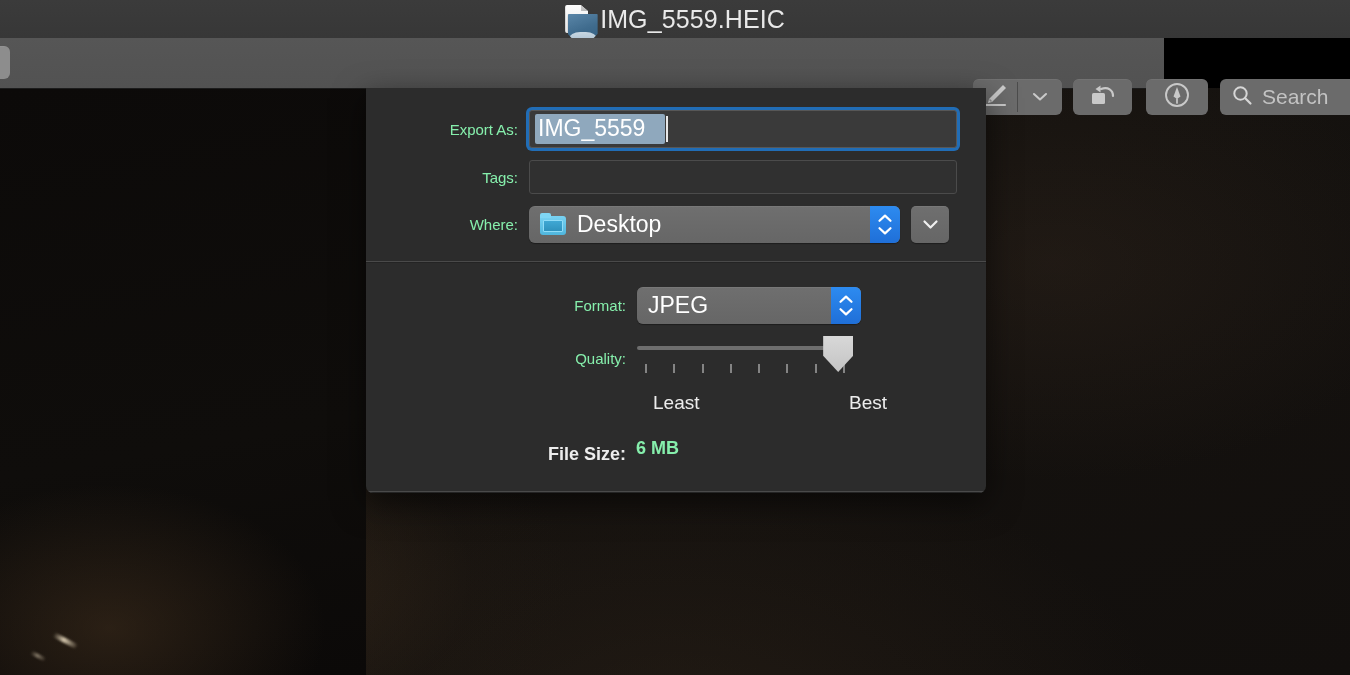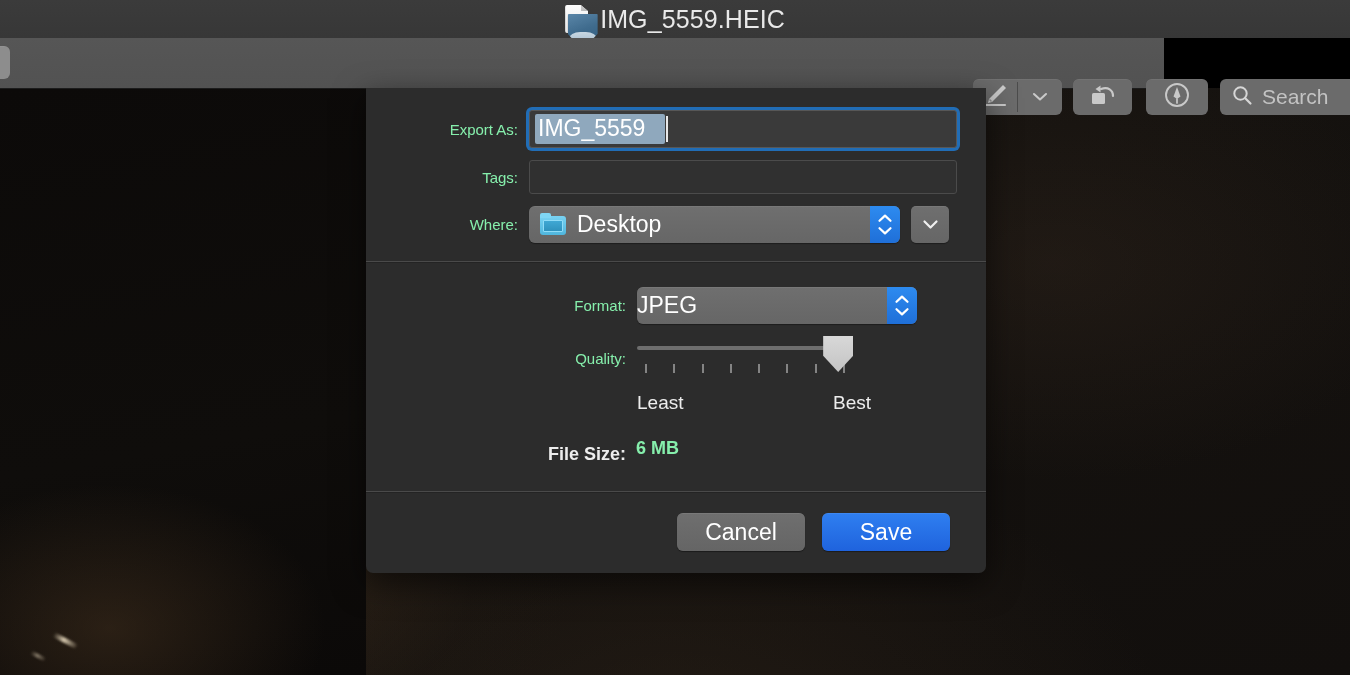--- a/index.html
+++ b/index.html
@@ -304,21 +304,21 @@
     border-radius: 5px;
     display: flex;
     align-items: center;
     justify-content: center;
     box-shadow: inset 0 0.5px 0 rgba(255,255,255,0.13), 0 1px 1px rgba(0,0,0,0.35);
     flex: none;
   }
 
   
   .sheet-mid { padding: 24px 0 26px 0; }
-  .fmt-popup { width: 280px; padding-left: 0; gap: 35px; }
+  .fmt-popup { width: 224px; padding-left: 11px; gap: 35px; }
   .lbl-fmt { width: 260px; }
 
   
   .slider-wrap {
     position: relative;
     width: 234px;
     height: 44px;
   }
   .slider-track {
     position: absolute;
@@ -343,20 +343,21 @@
     top: 0px;
     width: 30px; height: 36px;
     background: linear-gradient(180deg, #d8d8d8 0%, #c4c4c4 100%);
     clip-path: polygon(0 0, 100% 0, 100% 55%, 50% 100%, 0 55%);
     filter: drop-shadow(0 1px 1.5px rgba(0,0,0,0.5));
   }
   .scale-row {
     display: flex;
     margin-top: 2px;
     margin-bottom: 18px;
+    padding-left: 16px;
   }
   .scale-labels {
     width: 234px;
     display: flex;
     justify-content: space-between;
     color: #ededed;
     font-size: 19px;
   }
   .lbl-small {
     color: #ededed;
@@ -567,20 +568,16 @@
 
       <div class="row">
         <div class="lbl lbl-fs lbl-small">File Size:</div>
         <div class="fs-val">6 MB</div>
       </div>
 
     </div>
 
     <div class="sep"></div>
 
-    <div class="sheet-bottom">
-      <div class="btn btn-cancel">Cancel</div>
-      <div class="btn btn-save">Save</div>
-    </div>
 
   </div>
 
 </div>
 
 </body></html>

